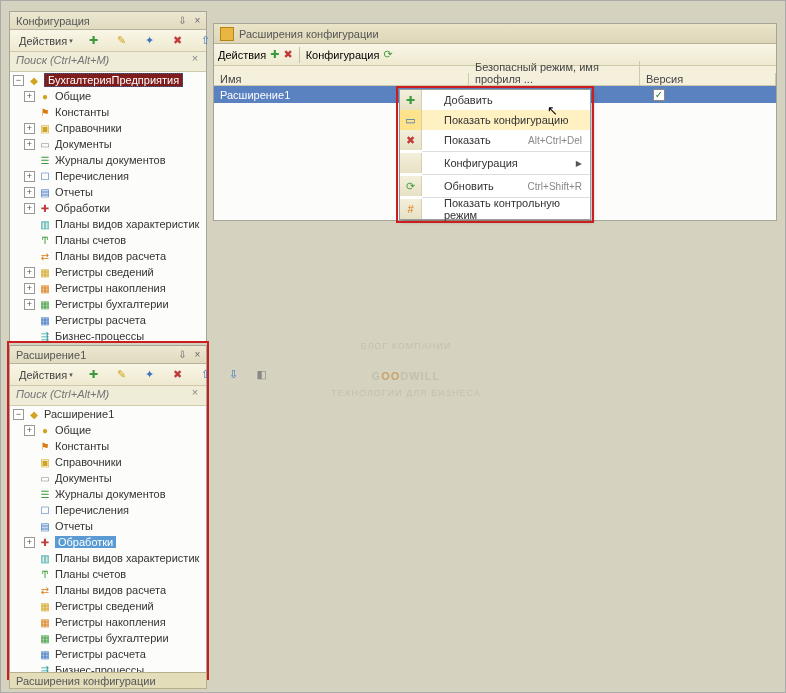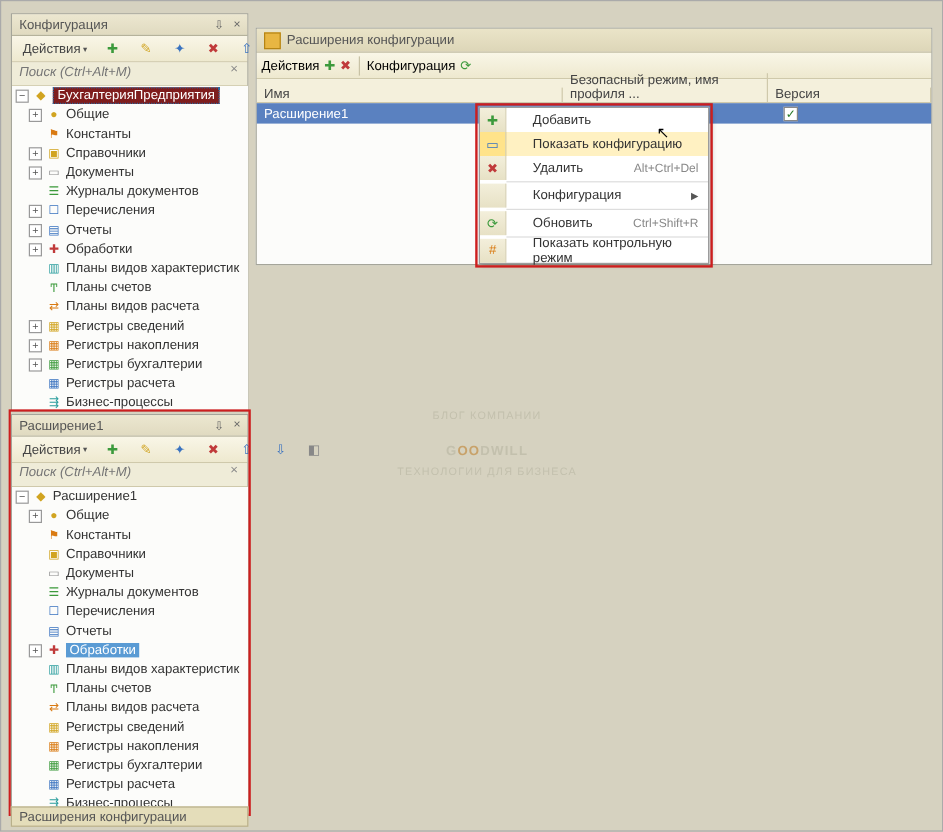--- a/index.html
+++ b/index.html
@@ -405,21 +405,21 @@
   <div class="row hl">
     <span class="gut">
         <span class="ic-b">▭</span>
       </span>
     <span class="lbl">Показать конфигурацию</span>
   </div>
   <div class="row">
     <span class="gut">
         <span class="ic-r">✖</span>
       </span>
-    <span class="lbl">Удалить</span>
+    <span class="lbl">Показать</span>
     <span class="sc">Alt+Ctrl+Del</span>
   </div>
   <hr>
   <div class="row">
     <span class="gut"></span>
     <span class="lbl">Конфигурация</span>
     <span class="arr">▶</span>
   </div>
   <hr>
   <div class="row">

